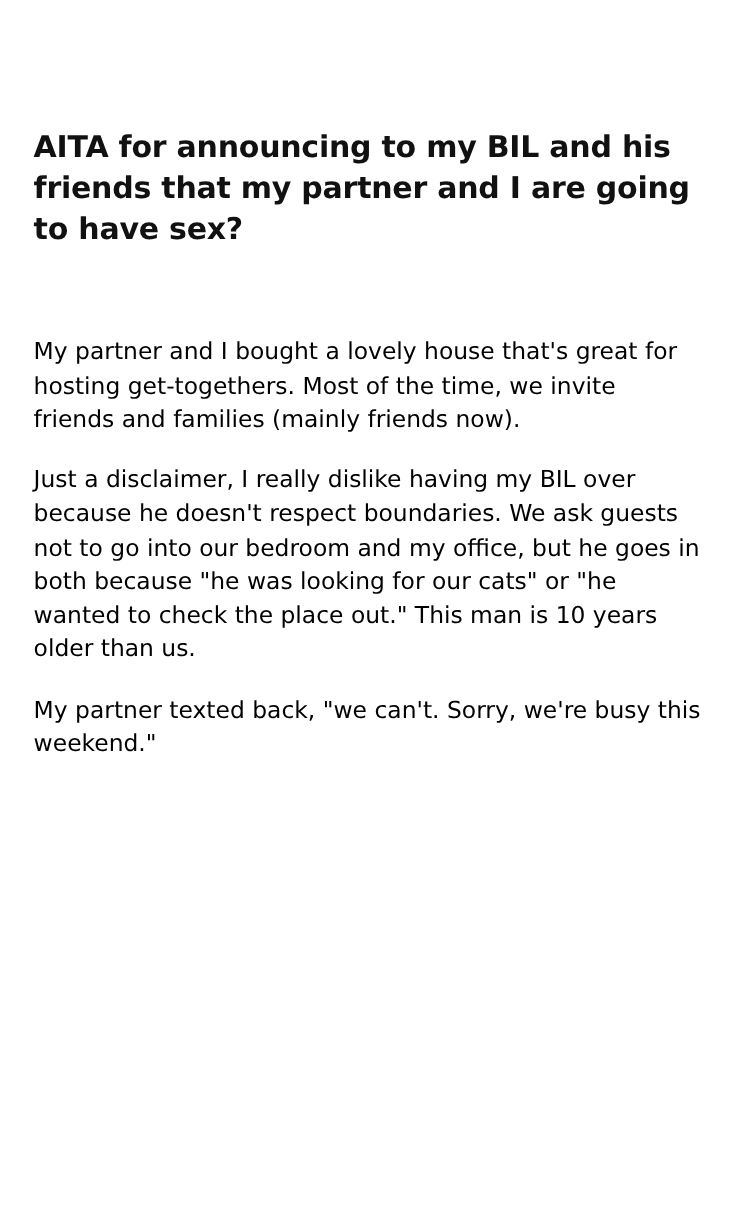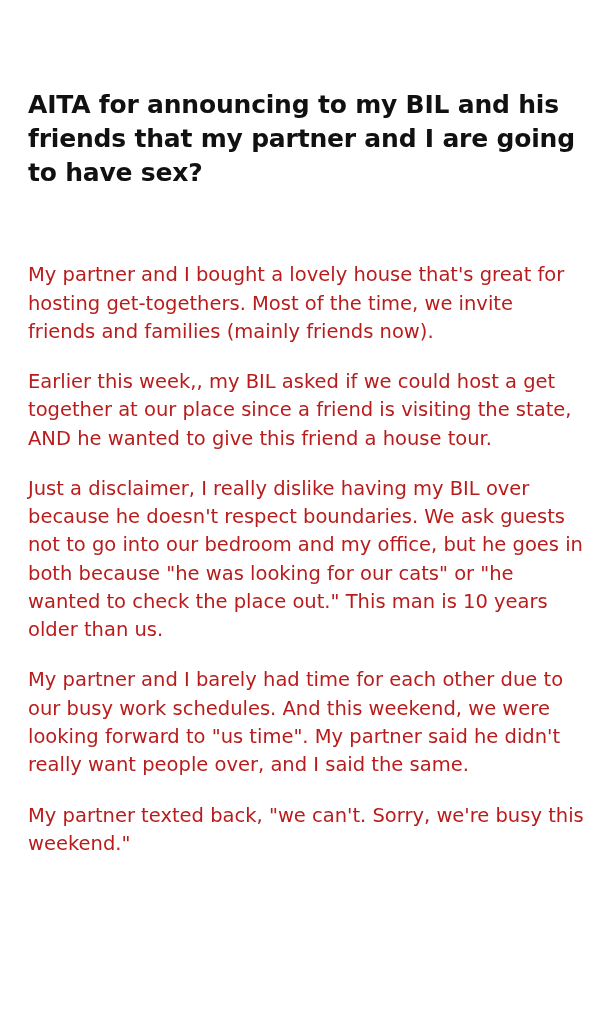--- a/index.html
+++ b/index.html
@@ -13,21 +13,21 @@
     overflow: hidden;
     font-family: "DejaVu Sans", sans-serif;
     color: #1a1a1a;
   }
   .page {
     position: relative;
     width: 614px;
     height: 1024px;
     background: #ffffff;
     box-sizing: border-box;
-    padding: 0 28px;
+    padding: 18px 28px;
     border-radius: 31px;
   }
   .top-spacer {
     height: 88px;
   }
   .post-title {
     font-size: 25px;
     line-height: 1.35;
     font-weight: 700;
     letter-spacing: -0.2px;
@@ -35,21 +35,21 @@
     margin: 0;
     padding: 0;
     word-wrap: break-word;
   }
   .title-gap {
     height: 72px;
   }
   .post-body {
     font-size: 19.5px;
     line-height: 1.45;
-    color: #b91c1c;
+    color: #000000;
     font-weight: 400;
   }
   .post-body p {
     margin: 0 0 22px 0;
     padding: 0;
     word-wrap: break-word;
   }
   .post-body p:last-child {
     margin-bottom: 0;
   }
@@ -60,19 +60,17 @@
 <div class="page">
 
   <div class="top-spacer"></div>
 
   <h1 class="post-title">AITA for announcing to my BIL and his friends that my partner and I are going to have sex?</h1>
 
   <div class="title-gap"></div>
 
   <div class="post-body">
     <p>My partner and I bought a lovely house that's great for hosting get-togethers. Most of the time, we invite friends and families (mainly friends now).</p>
-    <p>Earlier this week,, my BIL asked if we could host a get together at our place since a friend is visiting the state, AND he wanted to give this friend a house tour.</p>
     <p>Just a disclaimer, I really dislike having my BIL over because he doesn't respect boundaries. We ask guests not to go into our bedroom and my office, but he goes in both because "he was looking for our cats" or "he wanted to check the place out." This man is 10 years older than us.</p>
-    <p>My partner and I barely had time for each other due to our busy work schedules. And this weekend, we were looking forward to "us time". My partner said he didn't really want people over, and I said the same.</p>
     <p>My partner texted back, "we can't. Sorry, we're busy this weekend."</p>
   </div>
 
 </div>
 
 </body></html>

